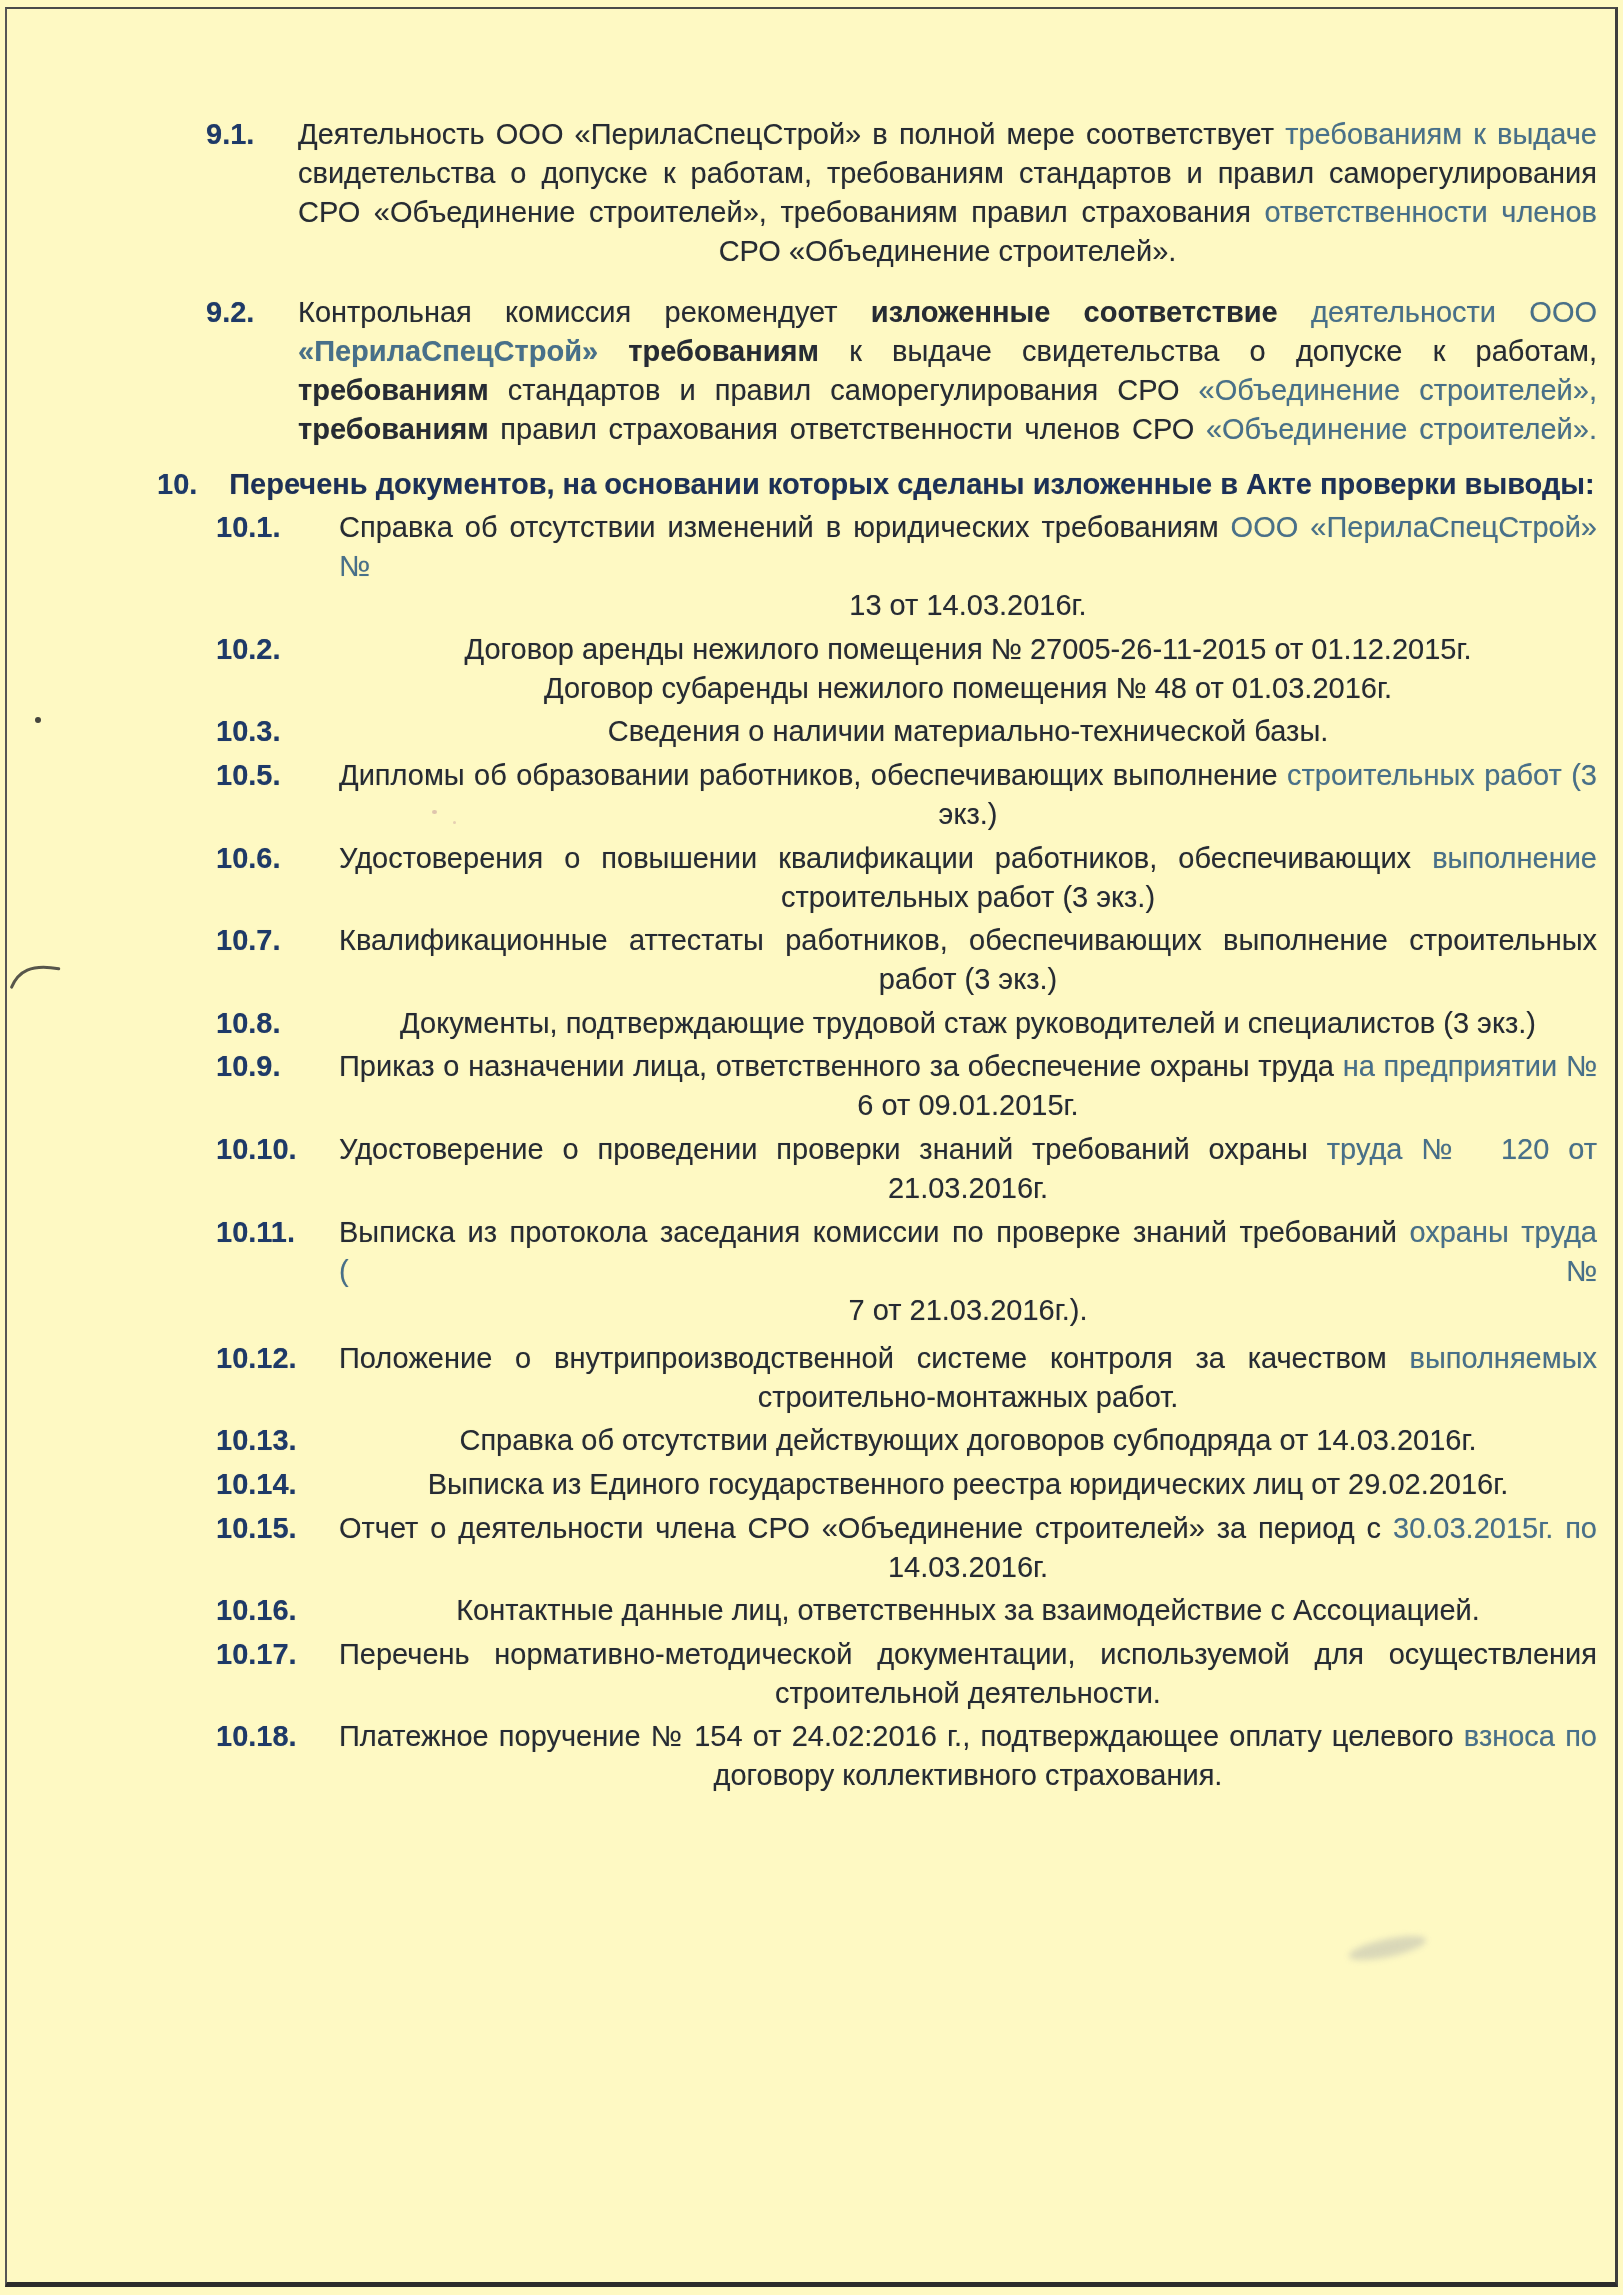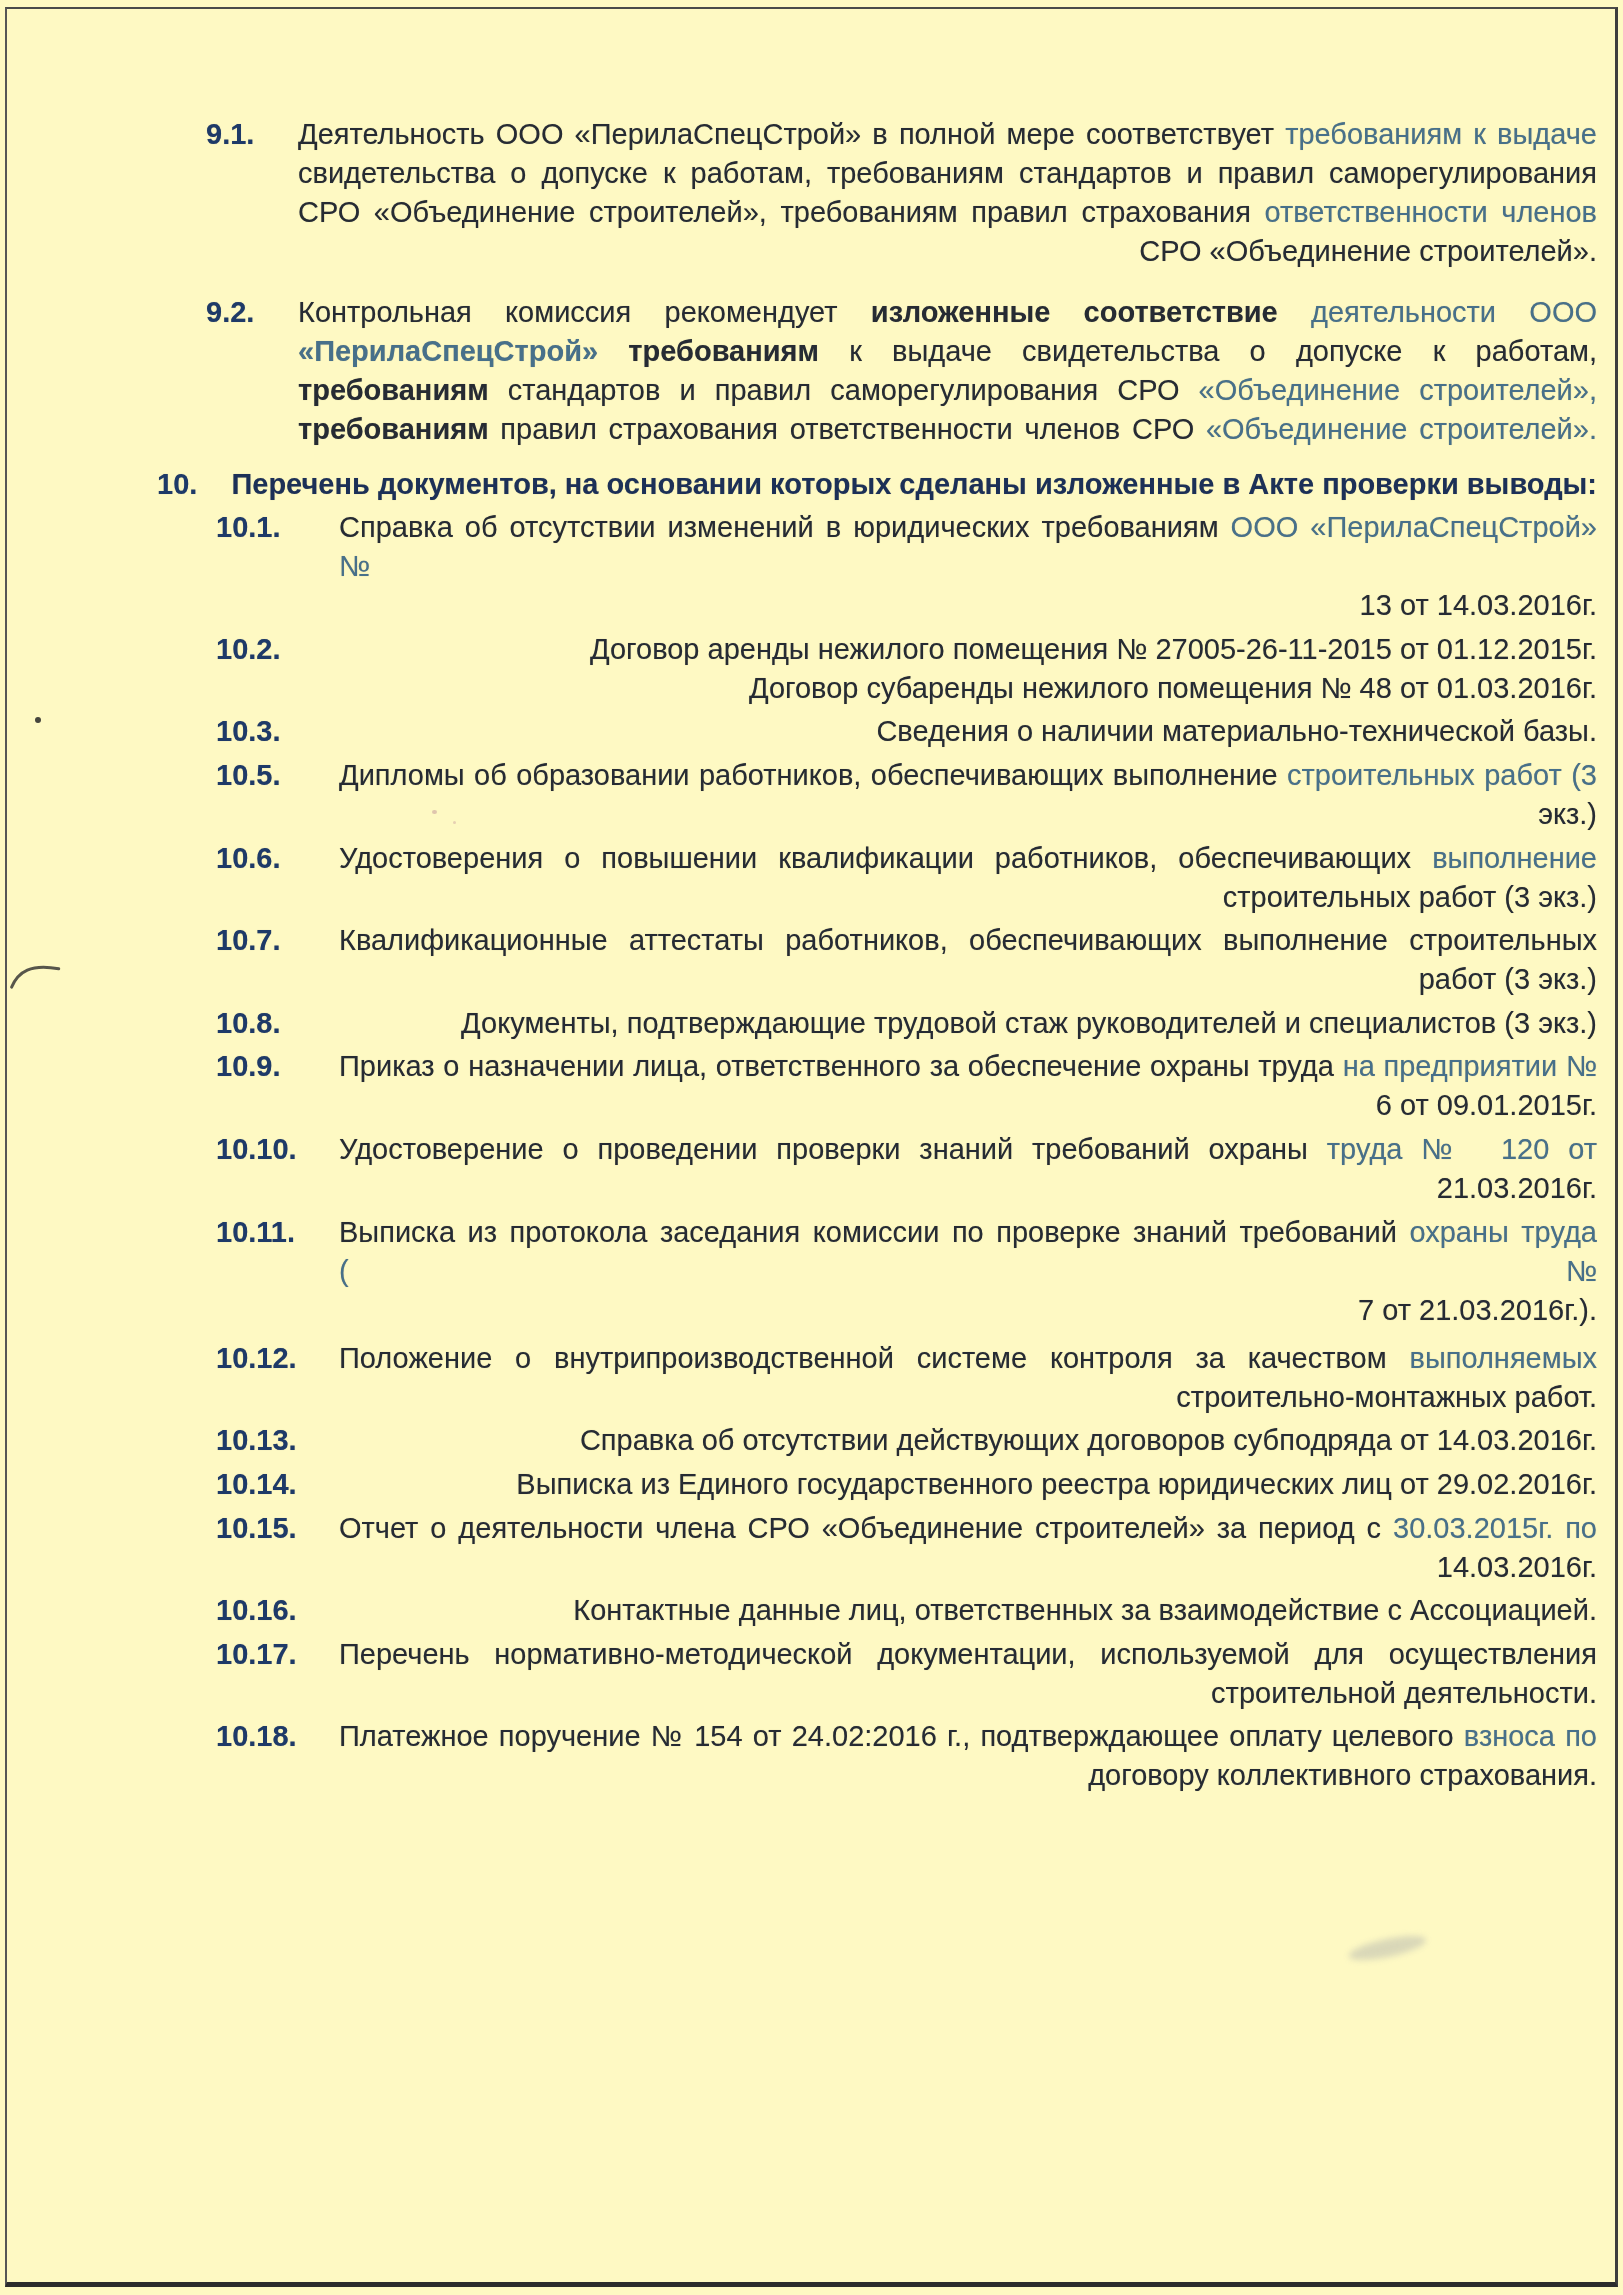--- a/index.html
+++ b/index.html
@@ -25,21 +25,21 @@
     text-shadow:0 0 0.7px rgba(20,30,60,.4);
   }
   .row.s9  .num{ left:206px; }
   .row.s9  .txt{ margin-left:298px; margin-right:26px; }
   .row.s10 .num{ left:216px;text-align:right; }
   .row.s10 .txt{ margin-left:339px; margin-right:26px; }
   .row.h   .num{ left:157px; }
   .row.h   .txt{ margin-left:227px; margin-right:26px; }
   .row.h .line{ font-weight:bold; color:var(--head-color,#1c3057); }
   .line{
-    font-size:29px; line-height:39px; text-align:right;
+    font-size:29px; line-height:39px; text-align:center;
     text-shadow:0 0 0.8px rgba(25,30,40,.32);
   }
   .line.j{ text-align:justify; text-align-last:justify; text-justify:inter-word; }
   .seg.b{ font-weight:bold; }
   .seg.blue{ color:var(--blue-color,#47708a); }
   
   .ink-dot{ position:absolute; left:35px; top:717px; width:5.9px; height:5.9px;
     border-radius:50%; background:#262626; opacity:.85; }
   .pen-mark{ position:absolute; left:9.2px; top:957px; opacity:.8; }
   .smudge{ position:absolute; left:1348px; top:1939px; width:79px; height:18.3px;

